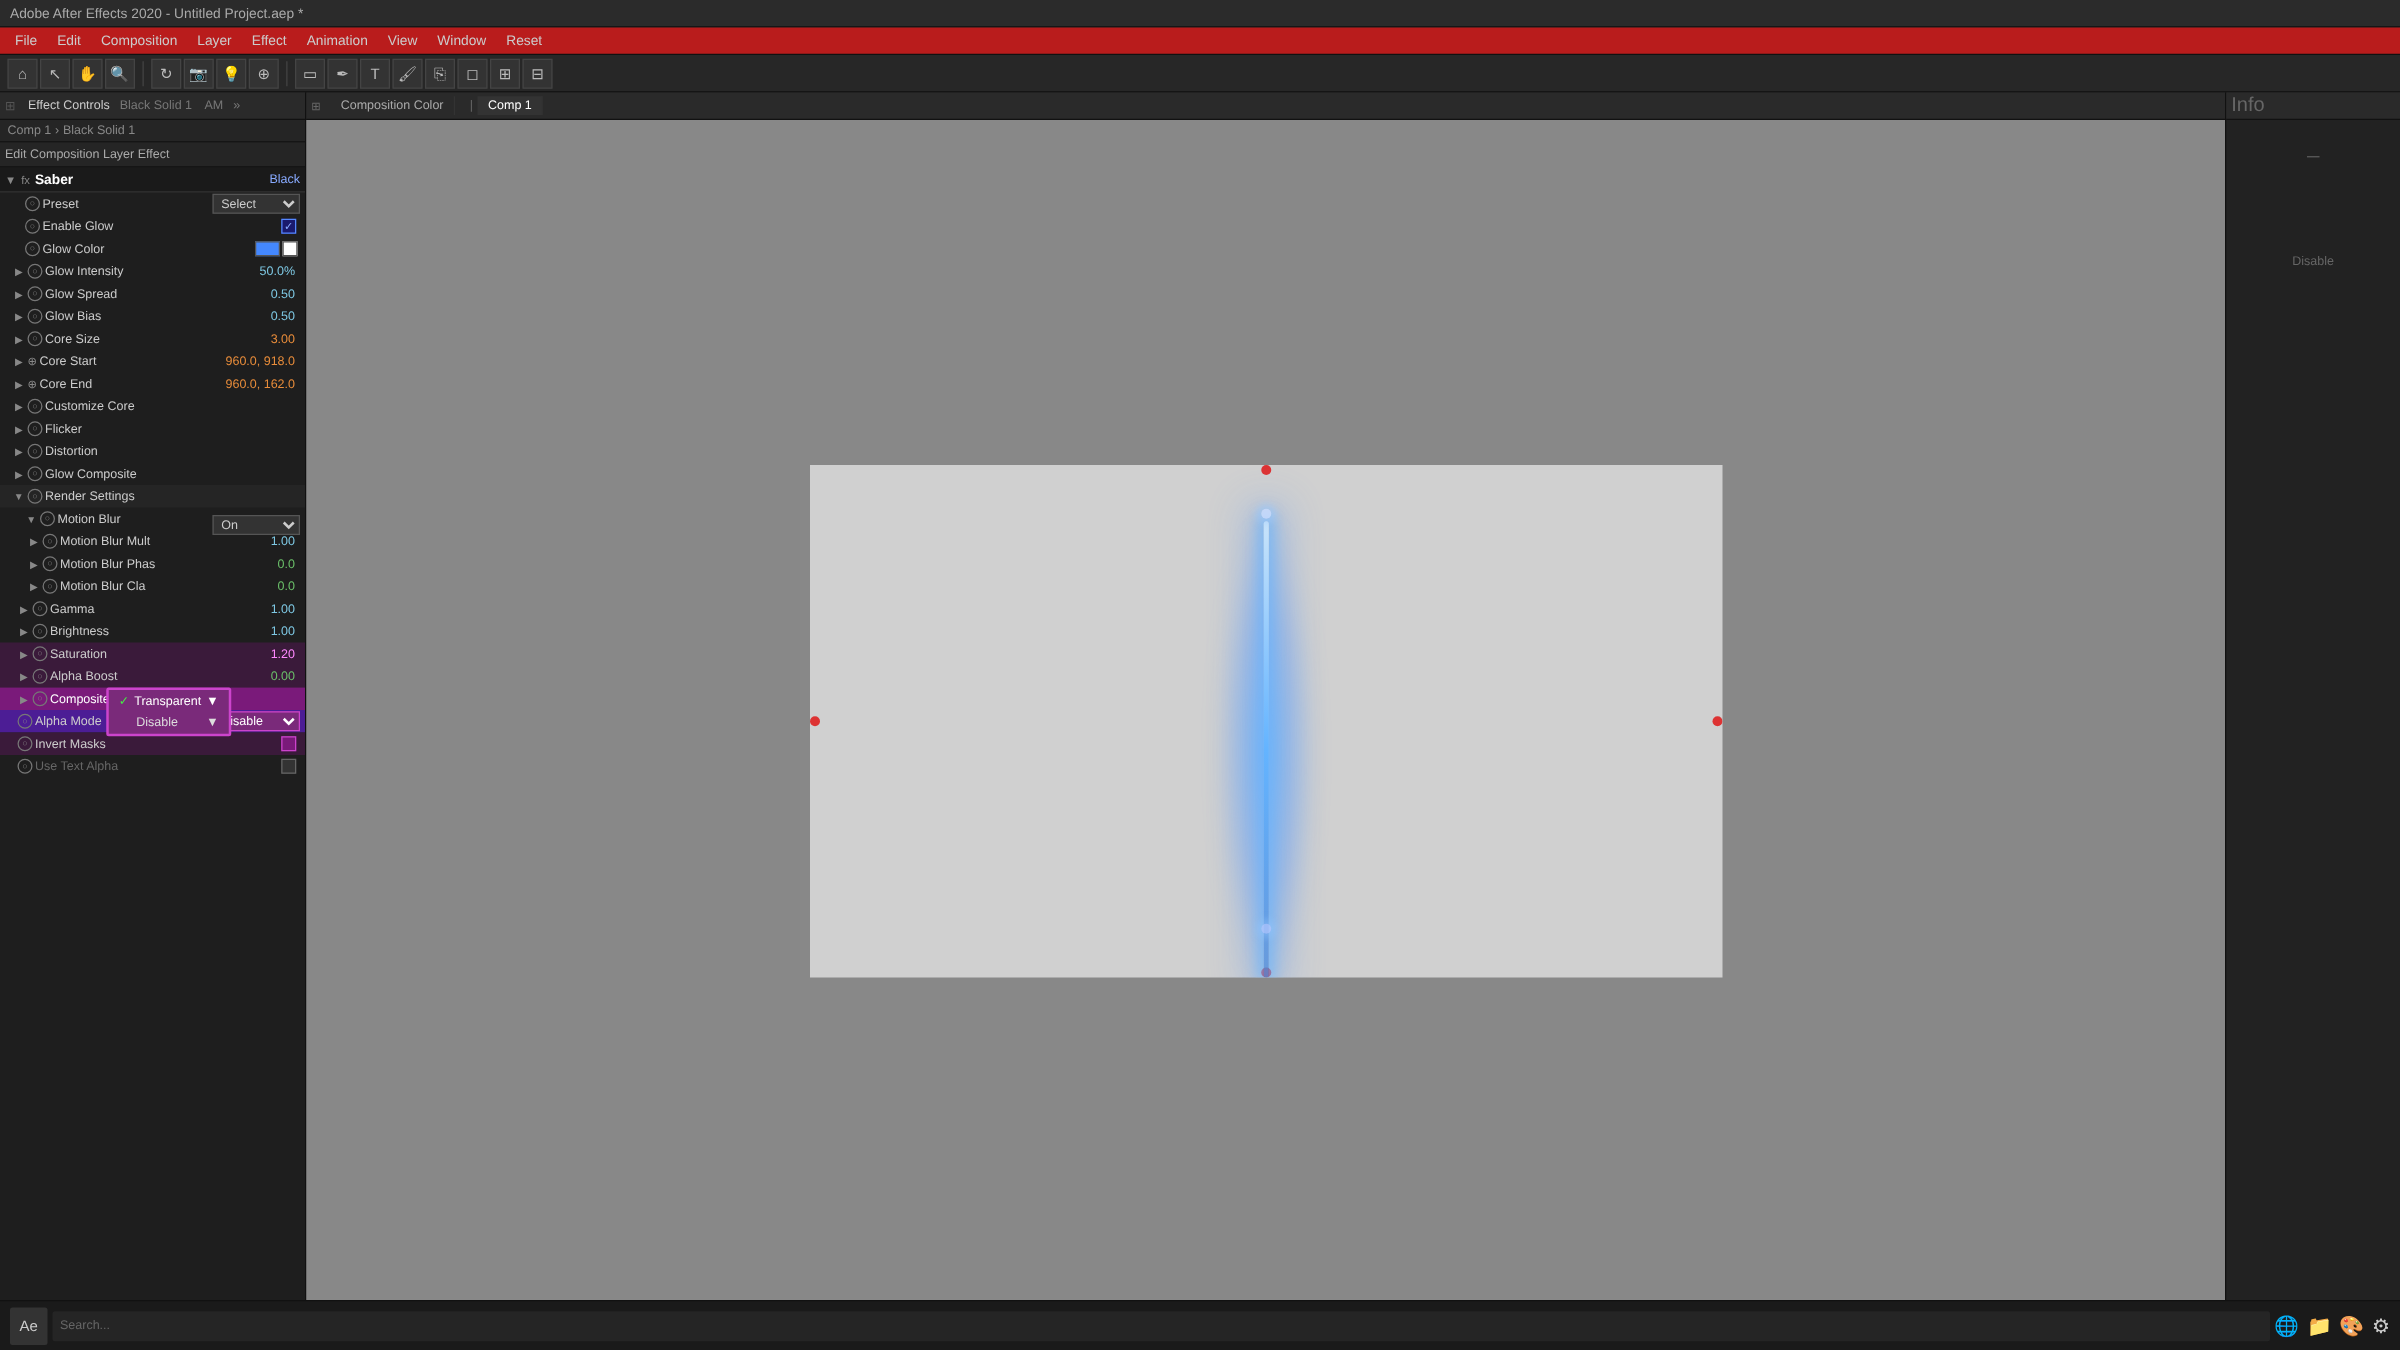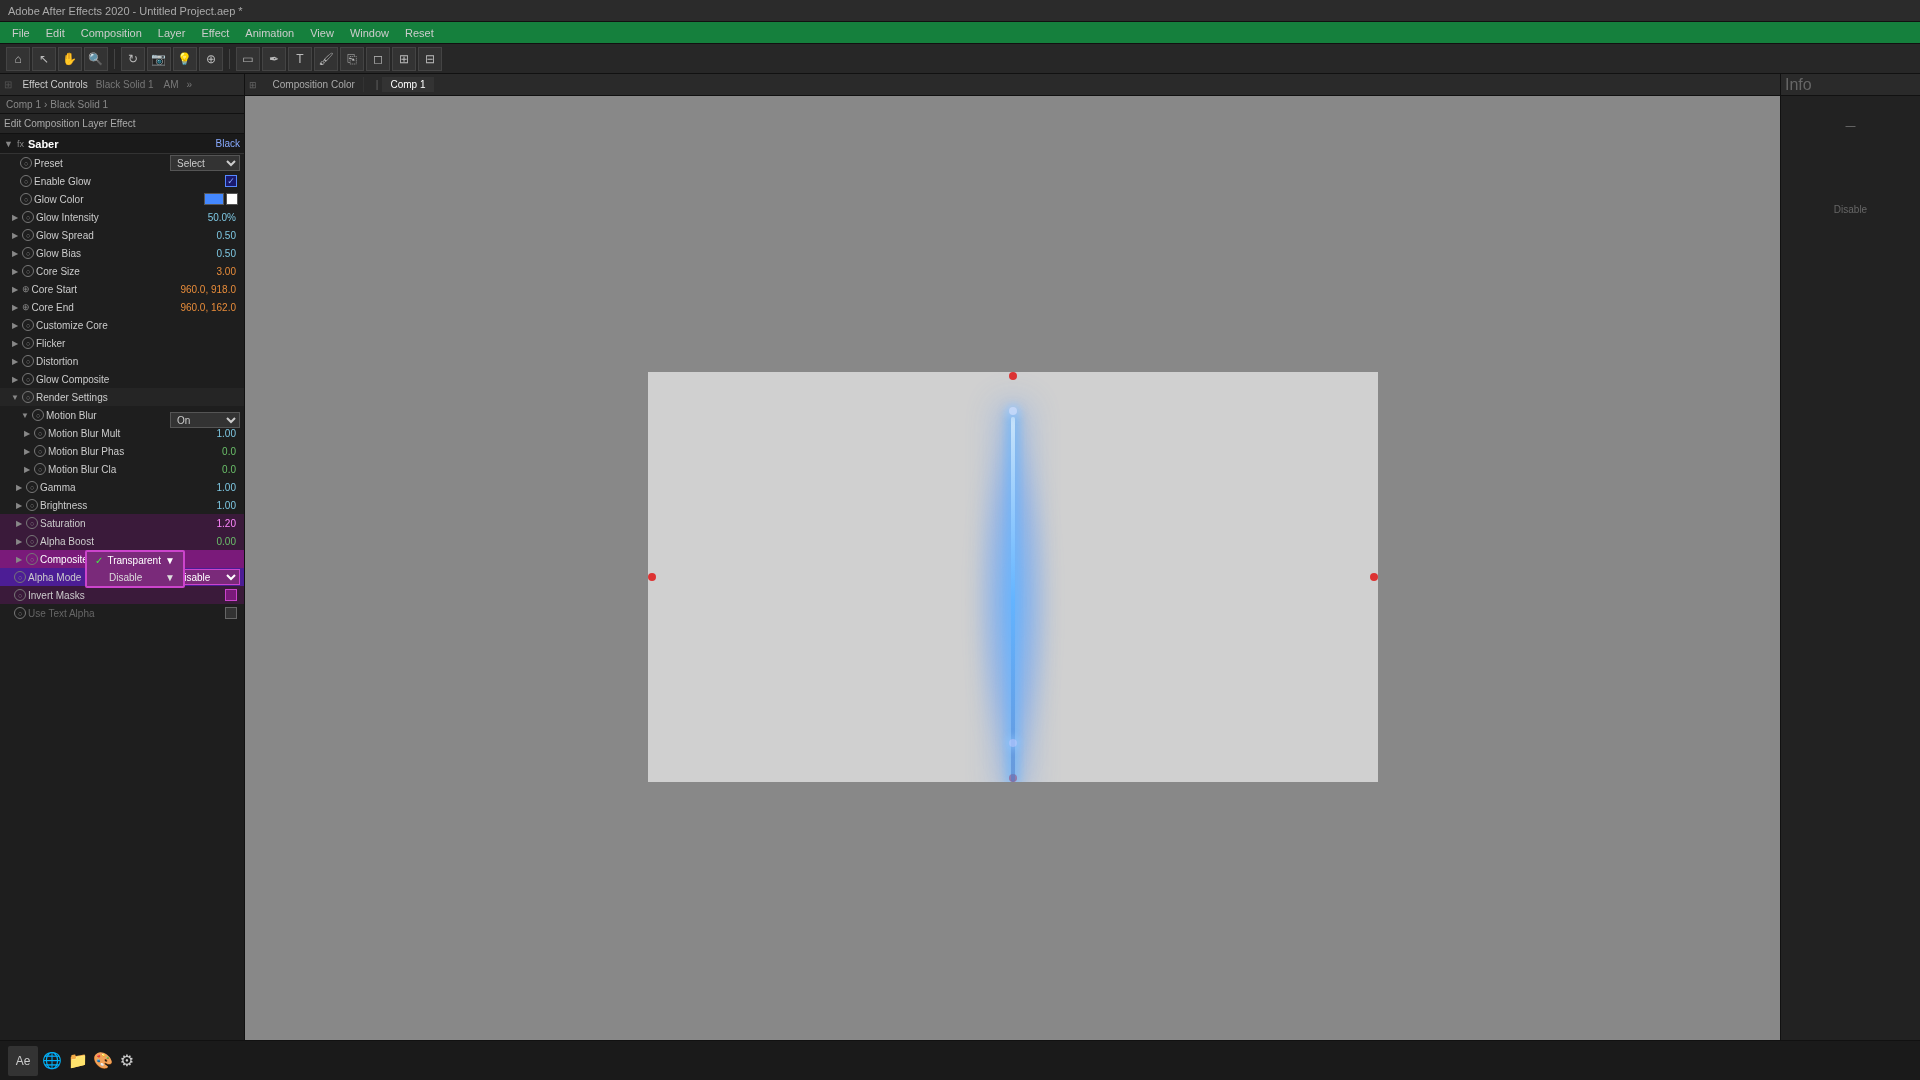--- a/index.html
+++ b/index.html
@@ -21,21 +21,21 @@
       align-items: center;
       padding: 3px 8px;
       font-size: 11px;
       color: #aaa;
       border-bottom: 1px solid #111;
     }
 
     
     .menu-bar {
       height: 22px;
-      background: #15803d;
+      background: #b91c1c;
       display: flex;
       align-items: center;
       padding: 0 4px;
       font-size: 11px;
       color: #ccc;
       border-bottom: 1px solid #111;
     }
     .menu-item {
       padding: 0 8px;
       cursor: pointer;
@@ -784,19 +784,22 @@
           <span style="font-size:10px; color:#666;">Disable</span>
         </div>
       </div>
 
     </div>
   </div>
 </div>
 
 <div style="position:fixed; bottom:0; left:0; right:0; height:40px; background:#1a1a1a; border-top:1px solid #111; display:flex; align-items:center; padding:0 8px; gap:4px; z-index:9999;">
   <div style="width:30px;height:30px;background:#333;border-radius:2px;display:flex;align-items:center;justify-content:center;font-size:12px;">Ae</div>
+  <div style="flex:1; background:#252525; height:24px; border-radius:2px; display:flex; align-items:center; padding:0 6px;">
+    <span style="font-size:10px;color:#666;">Search...</span>
+  </div>
   <div style="display:flex;gap:6px;align-items:center;">
     <span style="font-size:16px;cursor:pointer;">🌐</span>
     <span style="font-size:16px;cursor:pointer;">📁</span>
     <span style="font-size:16px;cursor:pointer;">🎨</span>
     <span style="font-size:16px;cursor:pointer;">⚙</span>
   </div>
 </div>
 
 </body></html>

